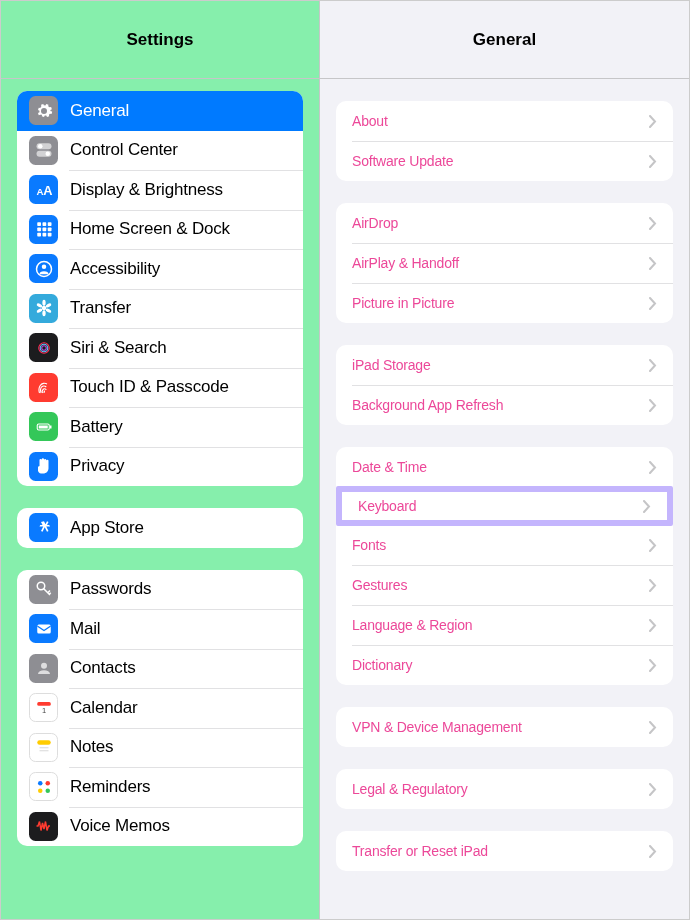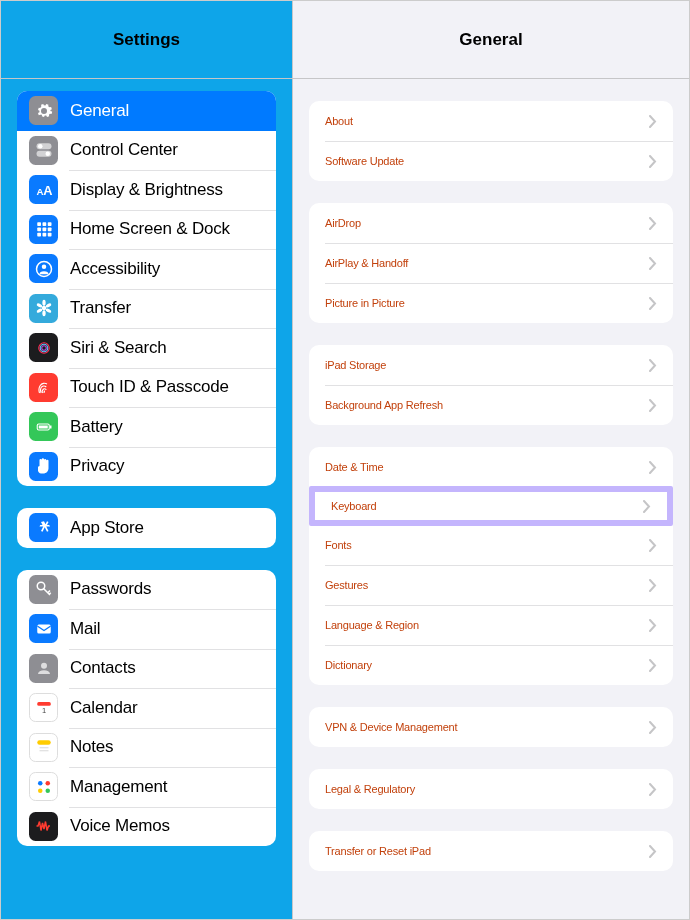--- a/index.html
+++ b/index.html
@@ -1,18 +1,18 @@
 <!DOCTYPE html>
 <html><head>
   <meta charset="utf-8">
   <style>
     * { box-sizing: border-box; margin: 0; padding: 0; }
     body { font-family: -apple-system, BlinkMacSystemFont, 'Helvetica Neue', sans-serif; background: #f2f2f7; width: 690px; height: 920px; overflow: hidden; display: flex; border: 1px solid #ccc;}
     
-    .sidebar { width: 292px; background: #0ea5e9; border-right: 1px solid #c6c6c8; display: flex; flex-direction: column; }
+    .sidebar { width: 319px; background: #86efac; border-right: 1px solid #c6c6c8; display: flex; flex-direction: column; }
     .sidebar-header { height: 78px; display: flex; align-items: center; justify-content: center; border-bottom: 1px solid #c6c6c8;}
     .sidebar-title { font-size: 17px; font-weight: 600; color: #000; }
     .sidebar-content { flex: 1; overflow-y: auto; padding-top: 12px;}
 
     .group { background: #fff; border-radius: 10px; margin: 0 16px 22px; overflow: hidden; }
     .sidebar .group { margin: 0 16px 22px;}
     
     .row { display: flex; align-items: center; height: 39.5px; padding: 0 12px; position: relative; cursor: pointer; }
     .row + .row::before { content: ''; position: absolute; top: 0; left: 52px; right: 0; height: 1px; background: #e1e1e3; }
     .row.selected { background: #007aff; }
@@ -23,21 +23,21 @@
     .icon-wrap svg { width: 18px; height: 18px; display: block;}
     .label { font-size: 17px; color: #000; letter-spacing: -0.2px;}
 
     .main { flex: 1; display: flex; flex-direction: column; background: #f2f2f7; }
     .main-header { height: 78px; display: flex; align-items: center; justify-content: center; border-bottom: 1px solid #c6c6c8;}
     .main-title { font-size: 17px; font-weight: 600; color: #000; }
     .main-content { flex: 1; overflow-y: auto; padding-top: 22px;}
 
     .mrow { display: flex; align-items: center; height: 40px; padding: 0 16px; position: relative; cursor: pointer; }
     .mrow + .mrow::before { content: ''; position: absolute; top: 0; left: 16px; right: 0; height: 1px; background: #e1e1e3; }
-    .mlabel { font-size: 11px; color: #c2410c; flex: 1; letter-spacing: -0.2px;}
+    .mlabel { font-size: 14px; color: #ec4899; flex: 1; letter-spacing: -0.2px;}
     .chevron { color: #c5c5c7; }
     .chevron svg { width: 8px; height: 13px; display:block;}
     .highlight { border: 6px solid #c4b5fd; border-radius: 2px; margin: -1px 0; z-index: 5;}
     .highlight::before, .highlight + .mrow::before { display:none; }
 
     
     .bg-grey { background: #8e8e93; } .bg-grey2 { background:#8e8e93;}
     .bg-blue { background: #0a7aff; } .bg-teal { background: #34aadc;}
     .bg-red  { background: #ff3b30; } .bg-green{ background: #34c759;}
     .bg-dark { background: #1c1c1e; }
@@ -219,21 +219,21 @@
         </div>
         <div class="row">
           <div class="icon-wrap bg-white">
             <svg viewBox="0 0 24 24">
               <circle cx="7" cy="7" r="3" fill="#0a7aff"></circle>
               <circle cx="17" cy="7" r="3" fill="#ff3b30"></circle>
               <circle cx="7" cy="17" r="3" fill="#ffcc00"></circle>
               <circle cx="17" cy="17" r="3" fill="#34c759"></circle>
             </svg>
           </div>
-          <div class="label">Management</div>
+          <div class="label">Reminders</div>
         </div>
         <div class="row">
           <div class="icon-wrap bg-dark">
             <svg viewBox="0 0 24 24">
               <path stroke="#ff3b30" stroke-width="2" fill="none" d="M2 12h2l2-6 2 12 2-10 2 8 2-10 2 12 2-6h2"></path>
             </svg>
           </div>
           <div class="label">Voice Memos</div>
         </div>
       </div>

